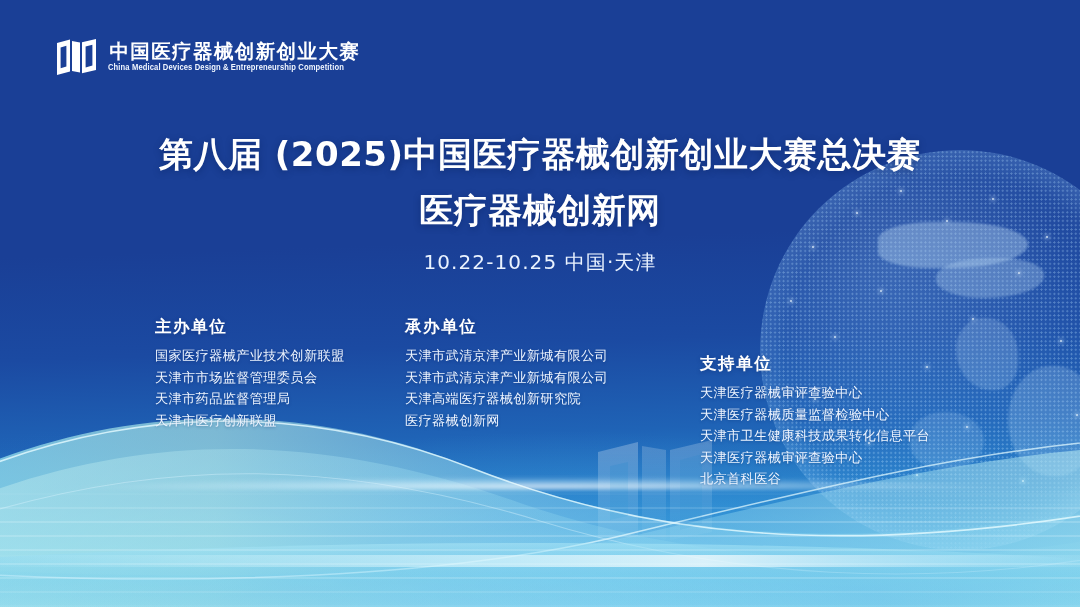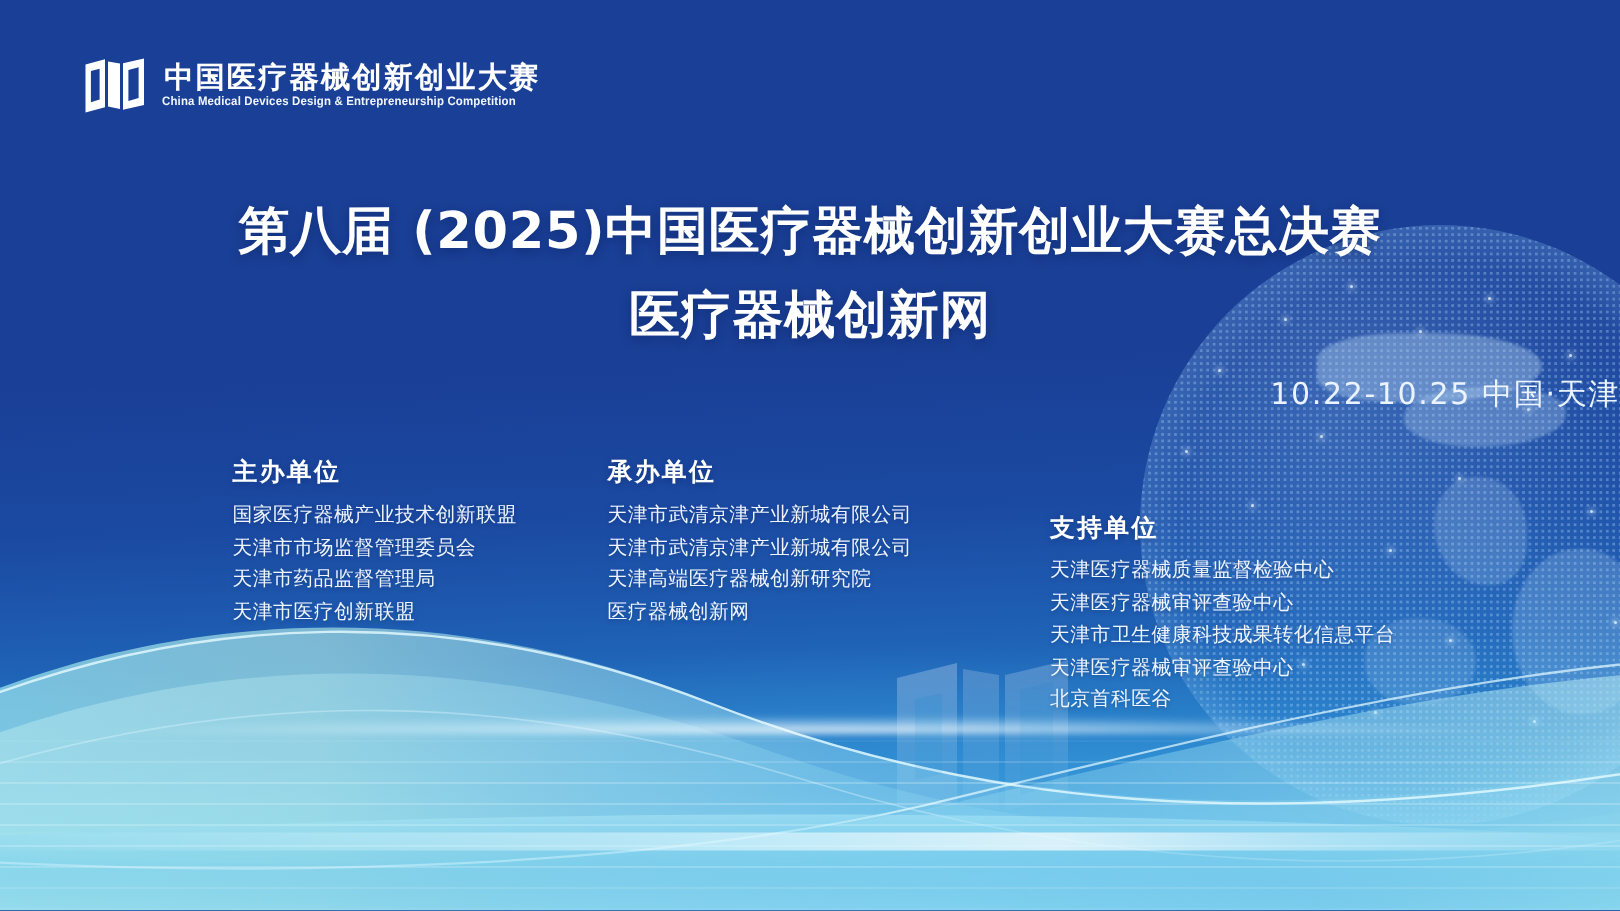--- a/index.html
+++ b/index.html
@@ -110,28 +110,28 @@
   
   .title-block { position:absolute; left:0; top:126px; width:1080px; text-align:center; }
   .title-line {
     font-family:"DejaVu Sans","Liberation Sans",sans-serif;
     font-weight:700; color:#ffffff;
     font-size:34px; line-height:56px; letter-spacing:.5px;
     text-shadow:0 2px 7px rgba(6,28,85,.45);
     white-space:nowrap;
   }
   .subtitle {
-    position:absolute; left:0; top:249px; width:1080px; text-align:right;
+    position:absolute; left:0; top:249px; width:1080px; text-align:center;
     font-family:"DejaVu Sans","Liberation Sans",sans-serif;
     font-size:20px; font-weight:400; color:#eaf3ff;
     letter-spacing:1.1px; white-space:nowrap;
   }
 
   
-  .orgs { position:absolute; left:0; top:304px; width:1016px; height:140px; }
+  .orgs { position:absolute; left:0; top:316px; width:1016px; height:140px; }
   .org-col { position:absolute; top:0; }
   .org-col.c0 { left:155px; }
   .org-col.c1 { left:405px; }
   .org-col.c2 { left:700px;margin-top:37px; }
   .org-head {
     font-family:"DejaVu Sans","Liberation Sans",sans-serif;
     font-size:16.5px; font-weight:700; color:#ffffff;
     letter-spacing:1.6px; margin-bottom:7px; white-space:nowrap;
     text-shadow:0 1px 4px rgba(8,32,92,.4);
   }
@@ -293,22 +293,22 @@
     <div class="org-col c1">
       <div class="org-head">承办单位</div>
       <div class="org-item">天津市武清京津产业新城有限公司</div>
       <div class="org-item">天津市武清京津产业新城有限公司</div>
       <div class="org-item">天津高端医疗器械创新研究院</div>
       <div class="org-item">医疗器械创新网</div>
     </div>
 
     <div class="org-col c2">
       <div class="org-head">支持单位</div>
+      <div class="org-item">天津医疗器械审评查验中心</div>
       <div class="org-item">天津医疗器械质量监督检验中心</div>
-      <div class="org-item">天津医疗器械审评查验中心</div>
       <div class="org-item">天津市卫生健康科技成果转化信息平台</div>
       <div class="org-item">天津医疗器械审评查验中心</div>
       <div class="org-item">北京首科医谷</div>
     </div>
 
   </div>
 
 </div>
 
 </body></html>

